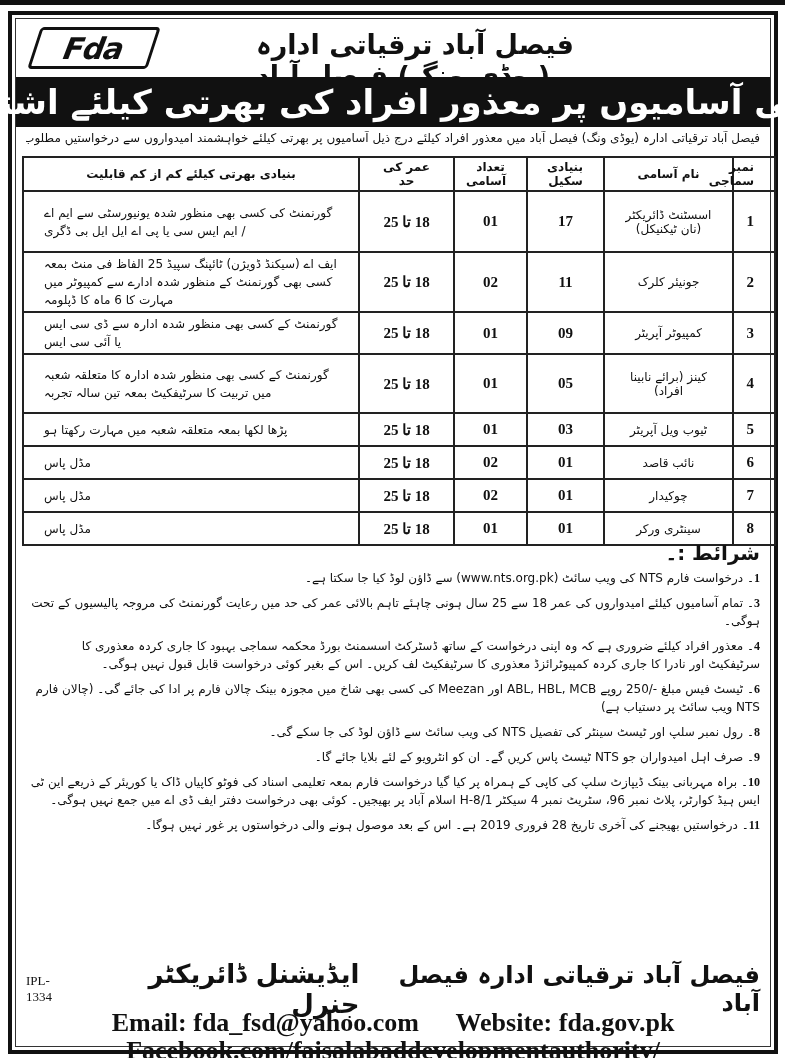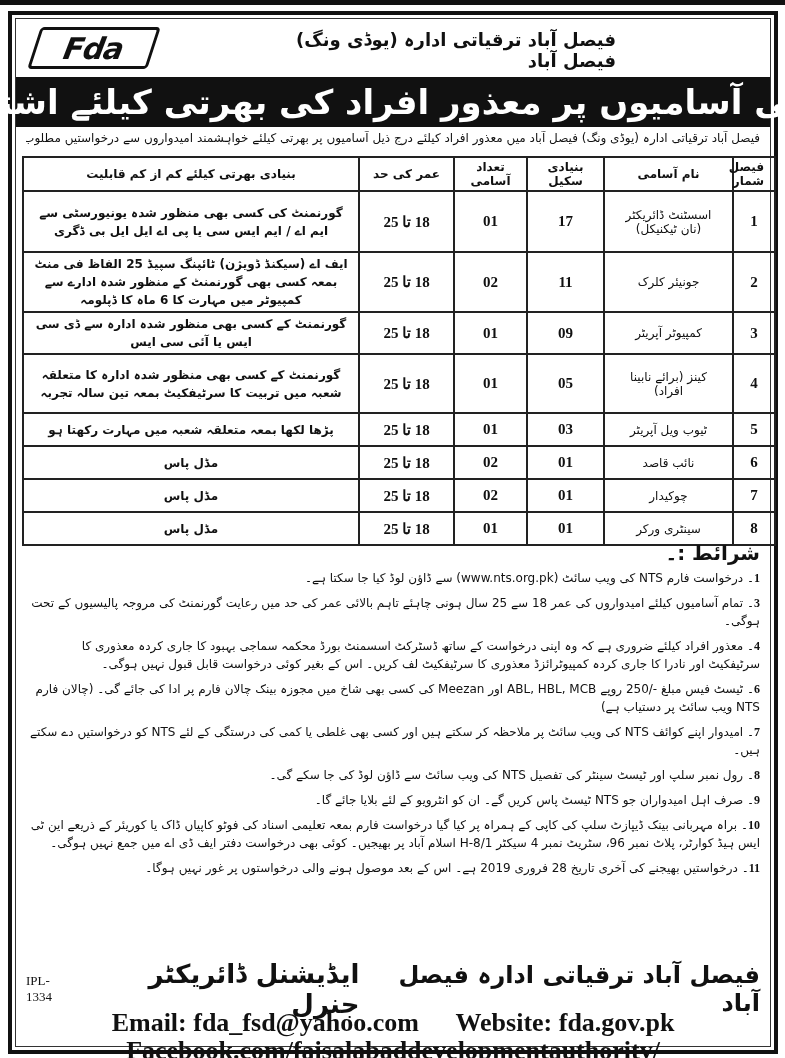--- a/index.html
+++ b/index.html
@@ -21,22 +21,22 @@
   .logo {
     position: absolute; left: 18px; top: 8px; width: 120px; height: 42px;
     border: 3px solid #111; border-radius: 4px; transform: skewX(-18deg);
     display: flex; align-items: center; justify-content: center;
   }
   .logo-text {
     font-family: "DejaVu Sans", sans-serif; font-weight: bold; font-style: italic;
     font-size: 30px; letter-spacing: -1px; color: #111; transform: skewX(8deg);
   }
   .org-title {
-    position: absolute; left: 240px; top: 10px; width: 360px; text-align: right;
-    direction: rtl; font-family: "DejaVu Sans", sans-serif; font-size: 18px; font-weight: bold;
+    position: absolute; left: 240px; top: 10px; width: 360px; text-align: left;
+    direction: rtl; font-family: "DejaVu Sans", sans-serif; font-size: 27px; font-weight: bold;
   }
 
   .title-band {
     position: absolute; left: 0; right: 0; top: 58px; height: 50px; background: #111;
     display: flex; align-items: center; justify-content: center;
   }
   .title-band span {
     color: #fff; direction: rtl; font-family: "DejaVu Sans", sans-serif;
     font-weight: bold; font-size: 34px; white-space: nowrap;
   }
@@ -45,26 +45,26 @@
     position: absolute; left: 10px; right: 10px; top: 112px; height: 22px;
     direction: rtl; text-align: right; font-size: 12px; white-space: nowrap; overflow: hidden;
   }
 
   
   table.jobs {
     position: absolute; left: 6px; top: 137px; width: 752px;
     border-collapse: collapse; direction: rtl; table-layout: fixed;
   }
   table.jobs th, table.jobs td {
-    border: 2px solid #222; font-size: 12px; vertical-align: middle; padding: 2px 10px;
+    border: 2px solid #222; font-size: 12px; vertical-align: middle; padding: 2px 20px;
   }
   table.jobs th { height: 32px; font-weight: bold; text-align: center; }
   table.jobs td { text-align: center; font-family: "Liberation Serif", serif; font-weight: bold; font-size: 15px; }
   table.jobs td.urdu { font-family: "DejaVu Sans", sans-serif; font-weight: normal; font-size: 12px; }
-  table.jobs td.qual { text-align: center; line-height: 18px; font-weight: bold; }
+  table.jobs td.qual { text-align: left; line-height: 18px; }
   .c-sno { width: 42px; } .c-name { width: 129px; } .c-scale { width: 77px; }
   .c-posts { width: 73px; } .c-age { width: 95px; } .c-qual { width: 336px; }
   tr.r1 td { height: 61px; } tr.r2 td { height: 60px; } tr.r3 td { height: 32px; }
   tr.r4 td { height: 59px; } tr.r5 td, tr.r6 td, tr.r7 td, tr.r8 td { height: 33px; }
 
   
   .conditions { position: absolute; left: 14px; right: 10px; top: 522px; direction: rtl; }
   .cond-heading { font-size: 20px; font-weight: bold; margin-bottom: 4px; }
   .cond-item { font-size: 12px; line-height: 18px; margin-bottom: 7px; }
   .cond-item .num { font-family: "Liberation Serif", serif; font-weight: bold; }
@@ -108,21 +108,21 @@
       <colgroup>
         <col class="c-sno">
           <col class="c-name">
           <col class="c-scale">
           <col class="c-posts">
           <col class="c-age">
           <col class="c-qual">
       </colgroup>
       <thead>
         <tr>
-          <th>فیصل شمار</th>
+          <th>نمبر سماجی</th>
           <th>نام آسامی</th>
           <th>بنیادی سکیل</th>
           <th>تعداد آسامی</th>
           <th>عمر کی حد</th>
           <th>بنیادی بھرتی کیلئے کم از کم قابلیت</th>
         </tr>
       </thead>
       <tbody>
         <tr class="r1">
           <td>1</td>
@@ -190,21 +190,20 @@
         </tr>
       </tbody>
     </table>
 
     <div class="conditions">
       <div class="cond-heading">شرائط :۔</div>
       <div class="cond-item"><span class="num">1</span><span>۔ درخواست فارم NTS کی ویب سائٹ (www.nts.org.pk) سے ڈاؤن لوڈ کیا جا سکتا ہے۔</span></div>
       <div class="cond-item"><span class="num">3</span><span>۔ تمام آسامیوں کیلئے امیدواروں کی عمر 18 سے 25 سال ہونی چاہئے تاہم بالائی عمر کی حد میں رعایت گورنمنٹ کی مروجہ پالیسیوں کے تحت ہوگی۔</span></div>
       <div class="cond-item"><span class="num">4</span><span>۔ معذور افراد کیلئے ضروری ہے کہ وہ اپنی درخواست کے ساتھ ڈسٹرکٹ اسسمنٹ بورڈ محکمہ سماجی بہبود کا جاری کردہ معذوری کا سرٹیفکیٹ اور نادرا کا جاری کردہ کمپیوٹرائزڈ معذوری کا سرٹیفکیٹ لف کریں۔ اس کے بغیر کوئی درخواست قابل قبول نہیں ہوگی۔</span></div>
       <div class="cond-item"><span class="num">6</span><span>۔ ٹیسٹ فیس مبلغ -/250 روپے ABL, HBL, MCB اور Meezan کی کسی بھی شاخ میں مجوزہ بینک چالان فارم پر ادا کی جائے گی۔ (چالان فارم NTS ویب سائٹ پر دستیاب ہے)</span></div>
-      <div class="cond-item"><span class="num">7</span><span>۔ امیدوار اپنے کوائف NTS کی ویب سائٹ پر ملاحظہ کر سکتے ہیں اور کسی بھی غلطی یا کمی کی درستگی کے لئے NTS کو درخواستیں دے سکتے ہیں۔</span></div>
       <div class="cond-item"><span class="num">8</span><span>۔ رول نمبر سلپ اور ٹیسٹ سینٹر کی تفصیل NTS کی ویب سائٹ سے ڈاؤن لوڈ کی جا سکے گی۔</span></div>
       <div class="cond-item"><span class="num">9</span><span>۔ صرف اہل امیدواران جو NTS ٹیسٹ پاس کریں گے۔ ان کو انٹرویو کے لئے بلایا جائے گا۔</span></div>
       <div class="cond-item"><span class="num">10</span><span>۔ براہ مہربانی بینک ڈیپازٹ سلپ کی کاپی کے ہمراہ پر کیا گیا درخواست فارم بمعہ تعلیمی اسناد کی فوٹو کاپیاں ڈاک یا کوریئر کے ذریعے این ٹی ایس ہیڈ کوارٹر، پلاٹ نمبر 96، سٹریٹ نمبر 4 سیکٹر H-8/1 اسلام آباد پر بھیجیں۔ کوئی بھی درخواست دفتر ایف ڈی اے میں جمع نہیں ہوگی۔</span></div>
       <div class="cond-item"><span class="num">11</span><span>۔ درخواستیں بھیجنے کی آخری تاریخ 28 فروری 2019 ہے۔ اس کے بعد موصول ہونے والی درخواستوں پر غور نہیں ہوگا۔</span></div>
     </div>
 
     <div class="signature">
       <span class="sig-org">فیصل آباد ترقیاتی ادارہ فیصل آباد</span>
       <span class="sig-title">ایڈیشنل ڈائریکٹر جنرل</span>
       <span class="ipl">IPL-1334</span>

